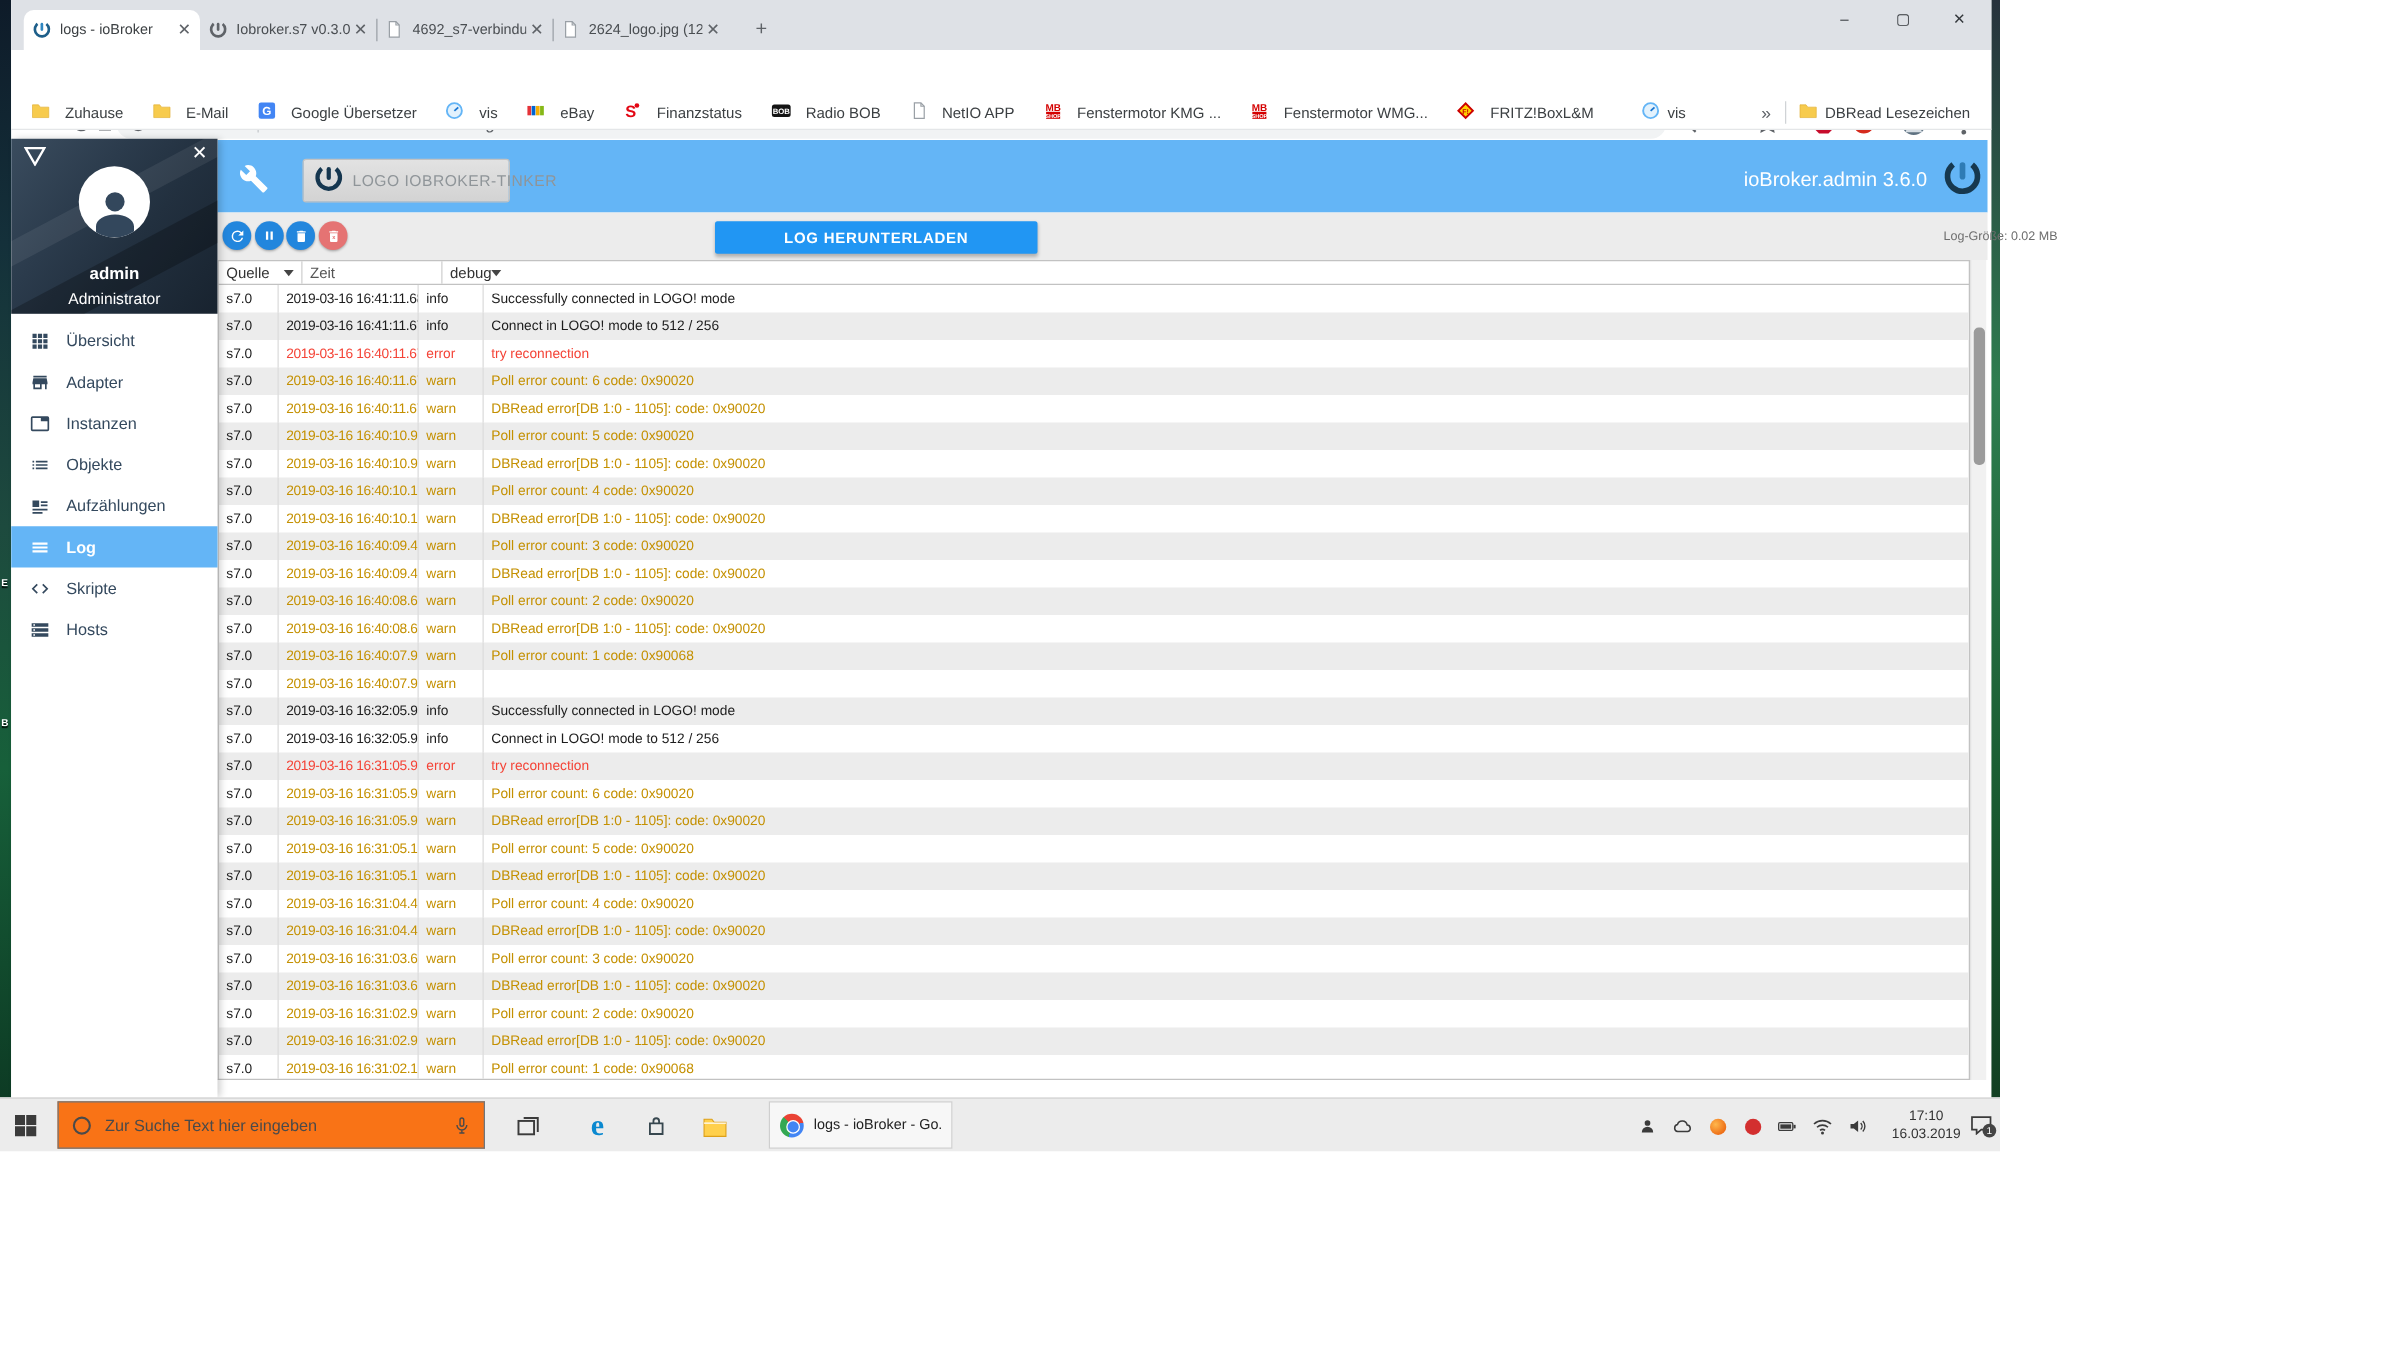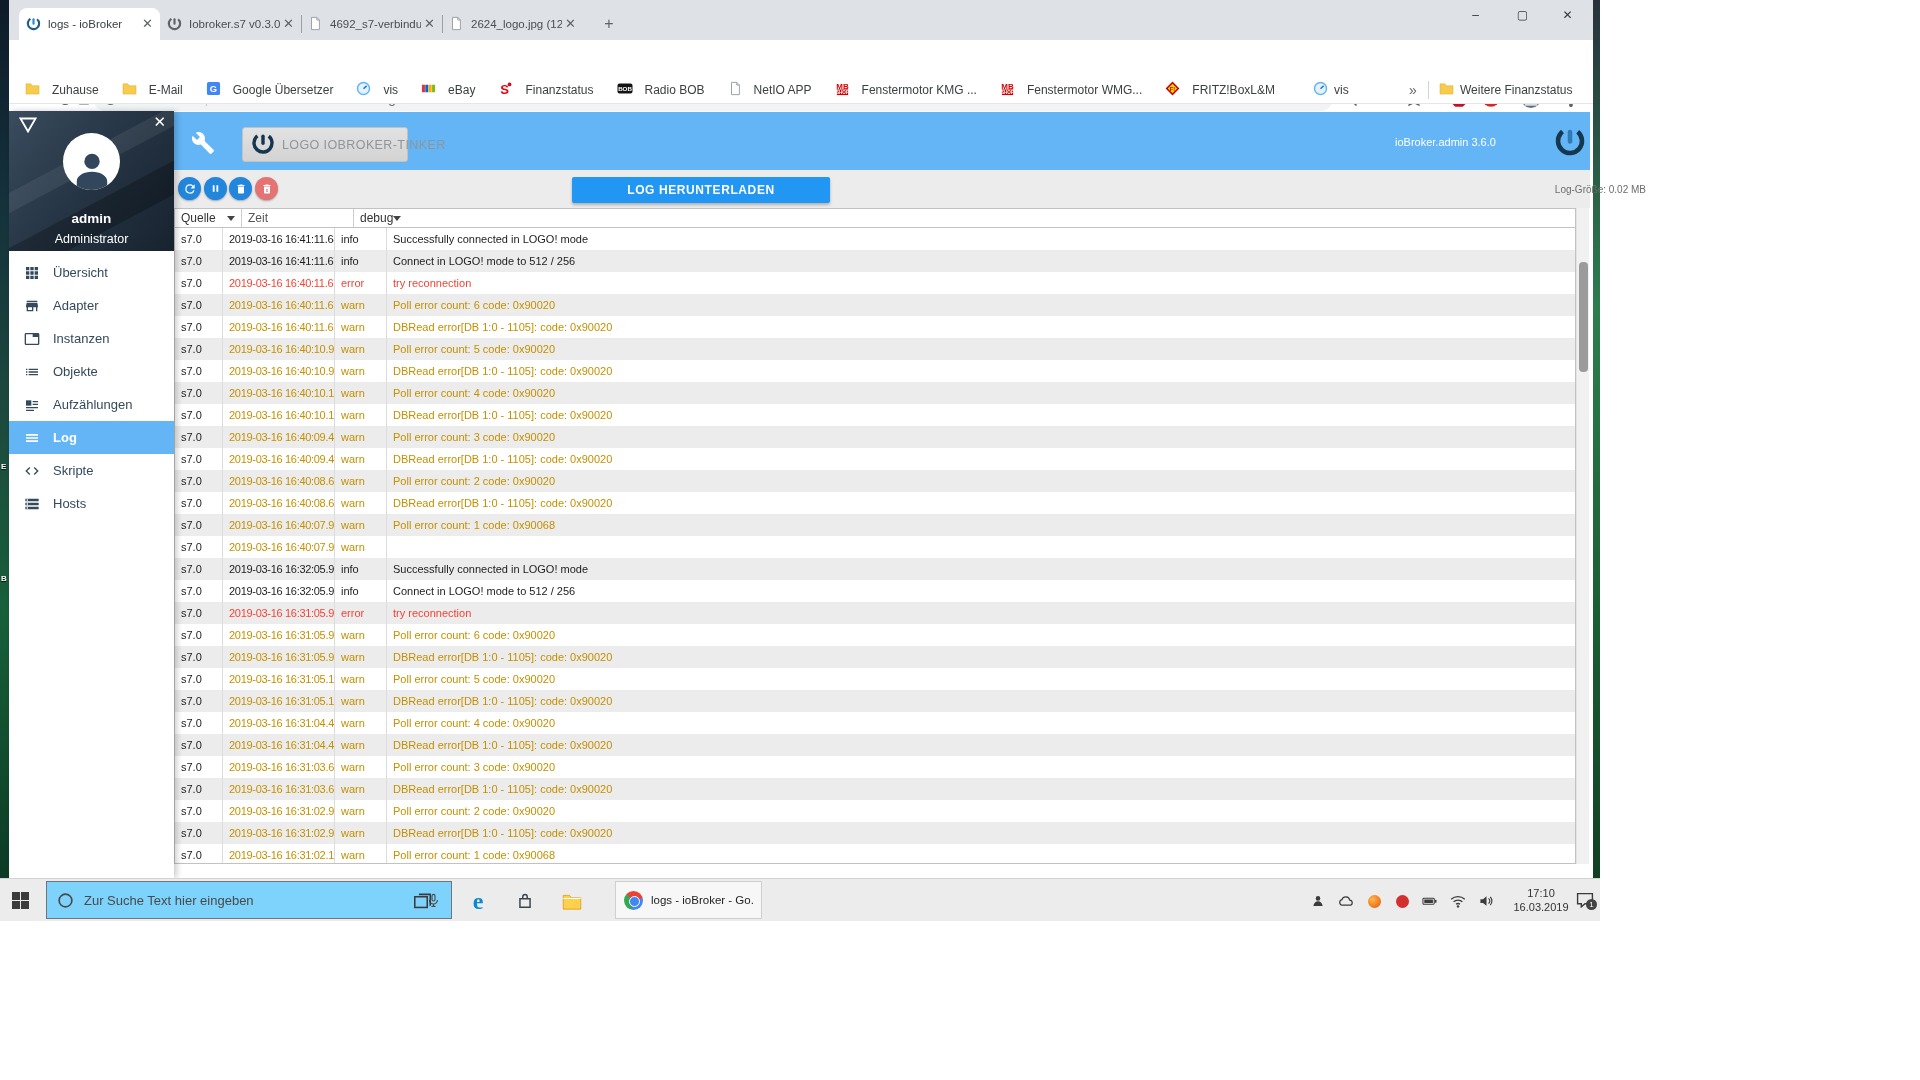--- a/index.html
+++ b/index.html
@@ -38,21 +38,21 @@
 .bmflow{position:absolute;left:16px;top:0;height:27px;display:flex;align-items:center;max-width:1270px;overflow:hidden}
 .bm{display:flex;align-items:center;margin-right:23px;font-size:12px;color:#3c4043;white-space:nowrap}
 .bm svg,.bm .bmi{margin-right:6px;flex:0 0 auto}
 .bm-right{position:absolute;top:0;height:27px;display:flex;align-items:center;font-size:12px;color:#3c4043}
 
 .appblue{position:absolute;left:0;top:112px;width:1581px;height:58px;background:#64b5f6}
 .wrench{position:absolute;left:182px;top:131px;width:24px;height:24px}
 .hostbtn{position:absolute;left:233px;top:127px;width:166px;height:35px;border-radius:3px;border:1px solid #c2c2c2;
   background:linear-gradient(#e2e2e2,#d3d3d3);display:flex;align-items:center;padding:0 8px}
 .hostbtn .hlabel{color:#8f9599;font-size:12.5px;letter-spacing:.4px;margin-left:7px;white-space:nowrap}
-.appver{position:absolute;top:136px;left:1386px;color:#fff;font-size:11px}
+.appver{position:absolute;top:136px;left:1386px;color:#fff;font-size:16px}
 .applogo{position:absolute;left:1545px;top:125px;width:32px;height:32px}
 .apptb{position:absolute;left:165px;top:170px;width:1416px;height:38px;background:#ececec}
 .cbtn{position:absolute;width:23px;height:23px;border-radius:50%;top:177px;display:flex;align-items:center;
   justify-content:center;box-shadow:0 1px 2px rgba(0,0,0,.3)}
 .cbtn.blue{background:#2286dd}.cbtn.red{background:#e57373}
 .dlbtn{position:absolute;left:563px;top:177px;width:258px;height:26px;background:#2196f3;color:#fff;
   font-size:12px;font-weight:bold;letter-spacing:.6px;text-align:center;line-height:26px;border-radius:2px;
   box-shadow:0 2px 3px rgba(0,0,0,.25)}
 .logsize{position:absolute;top:184px;left:1452px;width:185px;text-align:right;font-size:10px;color:#6d6d6d}
 
@@ -88,21 +88,21 @@
 .srole{position:absolute;left:0;top:121px;width:100%;text-align:center;color:#fff;font-size:12.5px;z-index:2}
 .smenu{position:absolute;left:0;top:145px;width:165px}
 .smi{display:flex;align-items:center;height:33px;padding-left:15px;color:#34495e;font-size:13px}
 .smi svg{width:16px;height:16px;margin-right:13px;fill:#34495e;flex:0 0 16px}
 .smi.active{background:#64b5f6;color:#fff;font-weight:bold}
 .smi.active svg{fill:#fff}
 
 .taskbar{position:absolute;left:0;top:878px;width:1600px;height:43px;background:#ececec;border-top:1px solid #d2d2d2}
 .tstart{position:absolute;left:12px;top:13px;width:17px;height:17px;display:grid;grid-template-columns:8px 8px;gap:1px}
 .tstart i{background:#3b3b3b;width:8px;height:8px}
-.tsearch{position:absolute;left:46px;top:2px;width:406px;height:38px;background:#7dd3fc;border:1px solid #70757a;
+.tsearch{position:absolute;left:46px;top:2px;width:342px;height:38px;background:#f97316;border:1px solid #70757a;
   display:flex;align-items:center;padding:0 10px;font-size:13px;color:#4a4a4a}
 .tsearch .stxt{margin-left:10px;flex:1;white-space:nowrap;overflow:hidden}
 .ticon{position:absolute;top:10px;width:24px;height:24px;display:flex;align-items:center;justify-content:center}
 .chrbtn{position:absolute;left:615px;top:2px;width:147px;height:38px;background:#f7f7f7;border:1px solid #cfcfcf;
   display:flex;align-items:center;padding:0 8px;font-size:11.5px;color:#222}
 .chrbtn .clbl{margin-left:8px;white-space:nowrap;overflow:hidden}
 .chrome-ball{width:19px;height:19px;border-radius:50%;position:relative;flex:0 0 19px;
   background:conic-gradient(from -45deg,#ea4335 0 120deg,#4285f4 0 240deg,#34a853 0 360deg)}
 .chrome-ball::after{content:"";position:absolute;left:5px;top:5px;width:9px;height:9px;border-radius:50%;
   background:#4285f4;border:1.5px solid #fff}
@@ -303,21 +303,21 @@
               <path d="M8 8.3 11.3 5.2" stroke="#1976d2" stroke-width="1.5"></path>
             </svg></span>
         <span style="margin-left:6px">vis</span>
       </div>
       <div class="bm-right" style="left:1400px;color:#5f6368;font-size:14px">»</div>
       <div class="bm-right" style="left:1419px;width:1px;height:18px;background:#d0d3d6;top:5px"></div>
       <div class="bm-right" style="left:1430px">
         <span class="bmi" id="bm-folder-icon"><svg width="15" height="13" viewBox="0 0 16 14">
               <path d="M1 2h5.2L7.7 4H15v9H1z" fill="#f7cb4d" stroke="#e2b138" stroke-width=".6"></path>
             </svg></span>
-        <span style="margin-left:6px">Weitere Finanzstatus</span>
+        <span style="margin-left:6px">DBRead Lesezeichen</span>
       </div>
     </div>
 
     <div class="appblue"></div>
     <svg class="wrench" viewBox="0 0 24 24">
         <path fill="#fff" d="M22.7 19l-9.1-9.1c.9-2.3.4-5-1.5-6.9C10.1 1 7.1.6 4.7 1.7L9 6 6 9 1.6 4.7C.4 7.1.9 10.1 2.9 12.1c1.9 1.9 4.6 2.4 6.9 1.5l9.1 9.1c.4.4 1 .4 1.4 0l2.3-2.3c.5-.4.5-1.1.1-1.4z"></path>
       </svg>
     <div class="hostbtn">
       <span id="hostlogo"><svg width="24" height="24" viewBox="0 0 24 24">
             <circle cx="12" cy="12" r="9" fill="none" stroke="#15364f" stroke-width="3.4" stroke-dasharray="44 12.5" transform="rotate(-50 12 12)"></circle>

